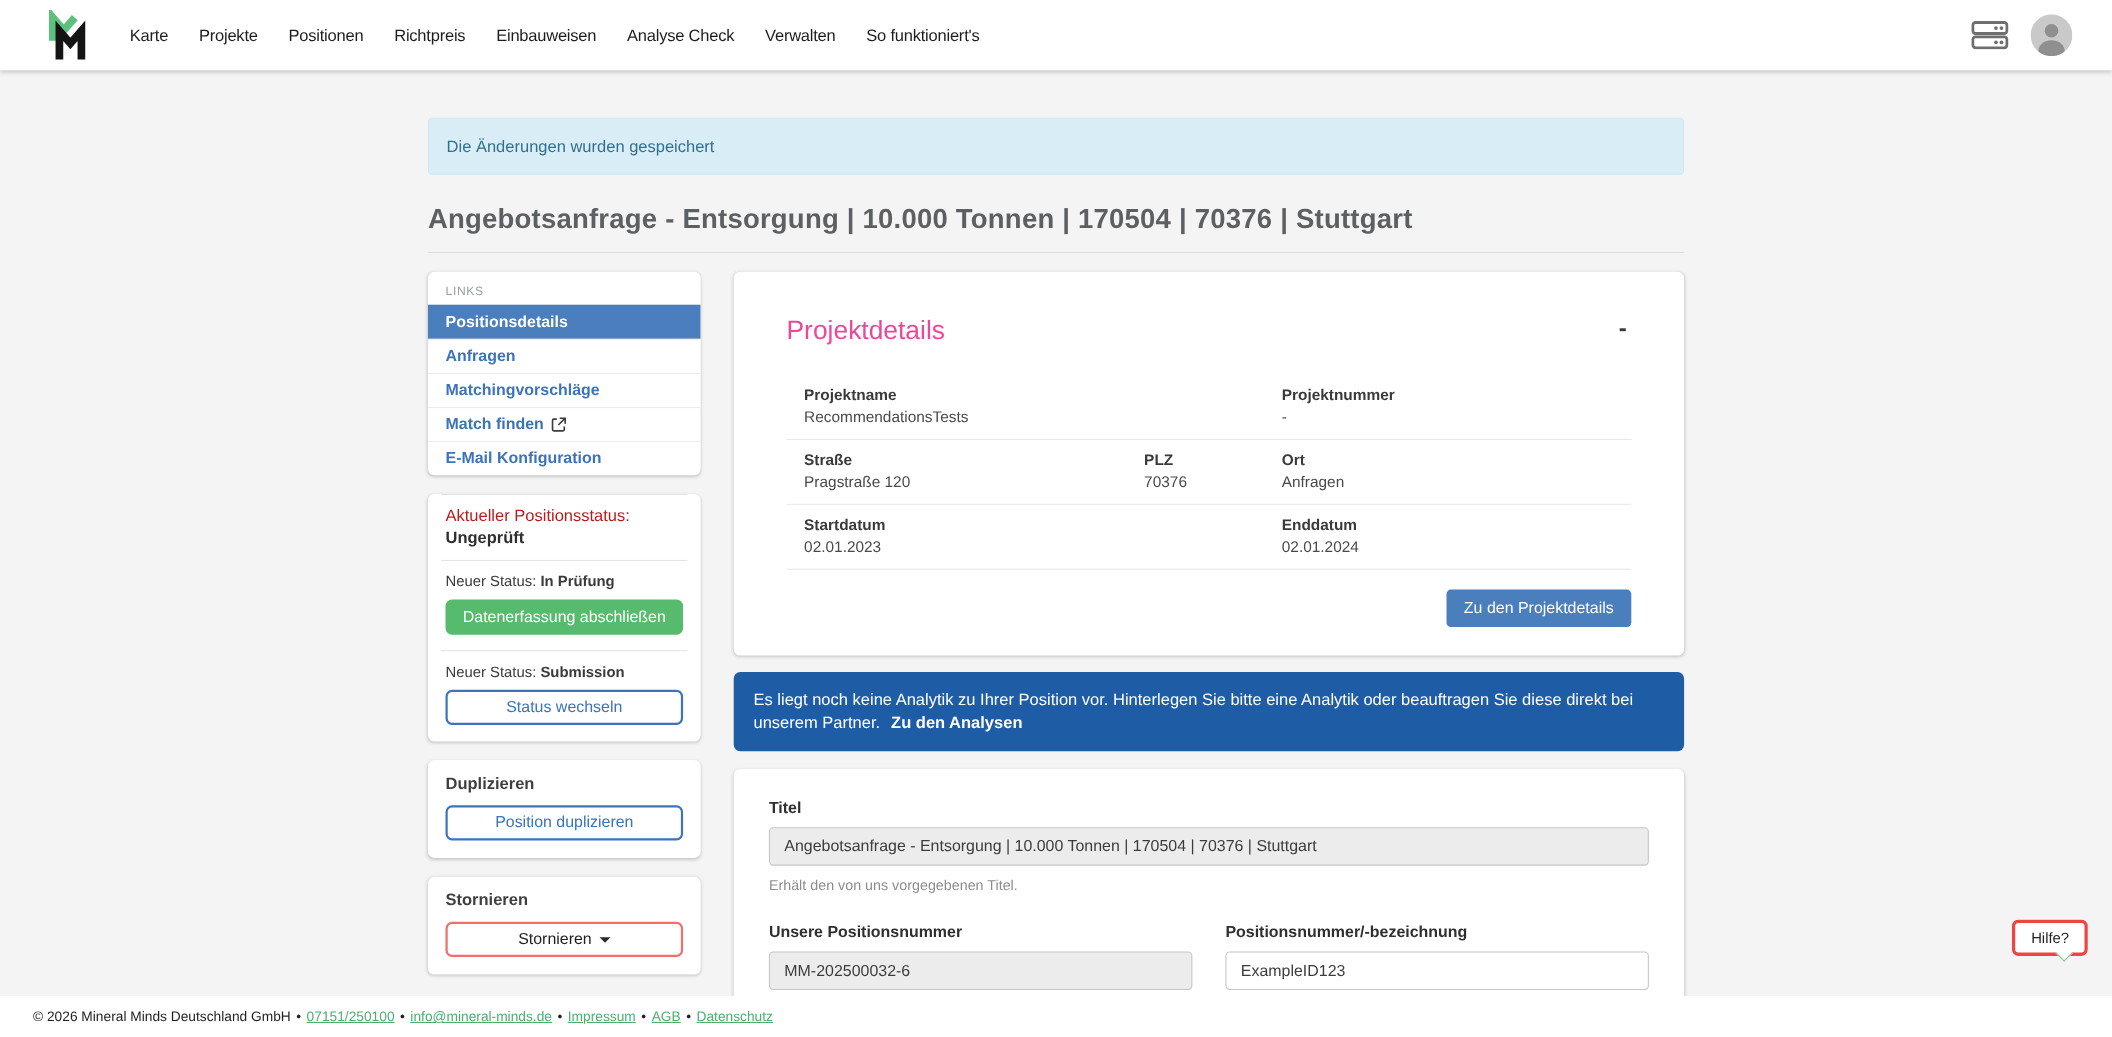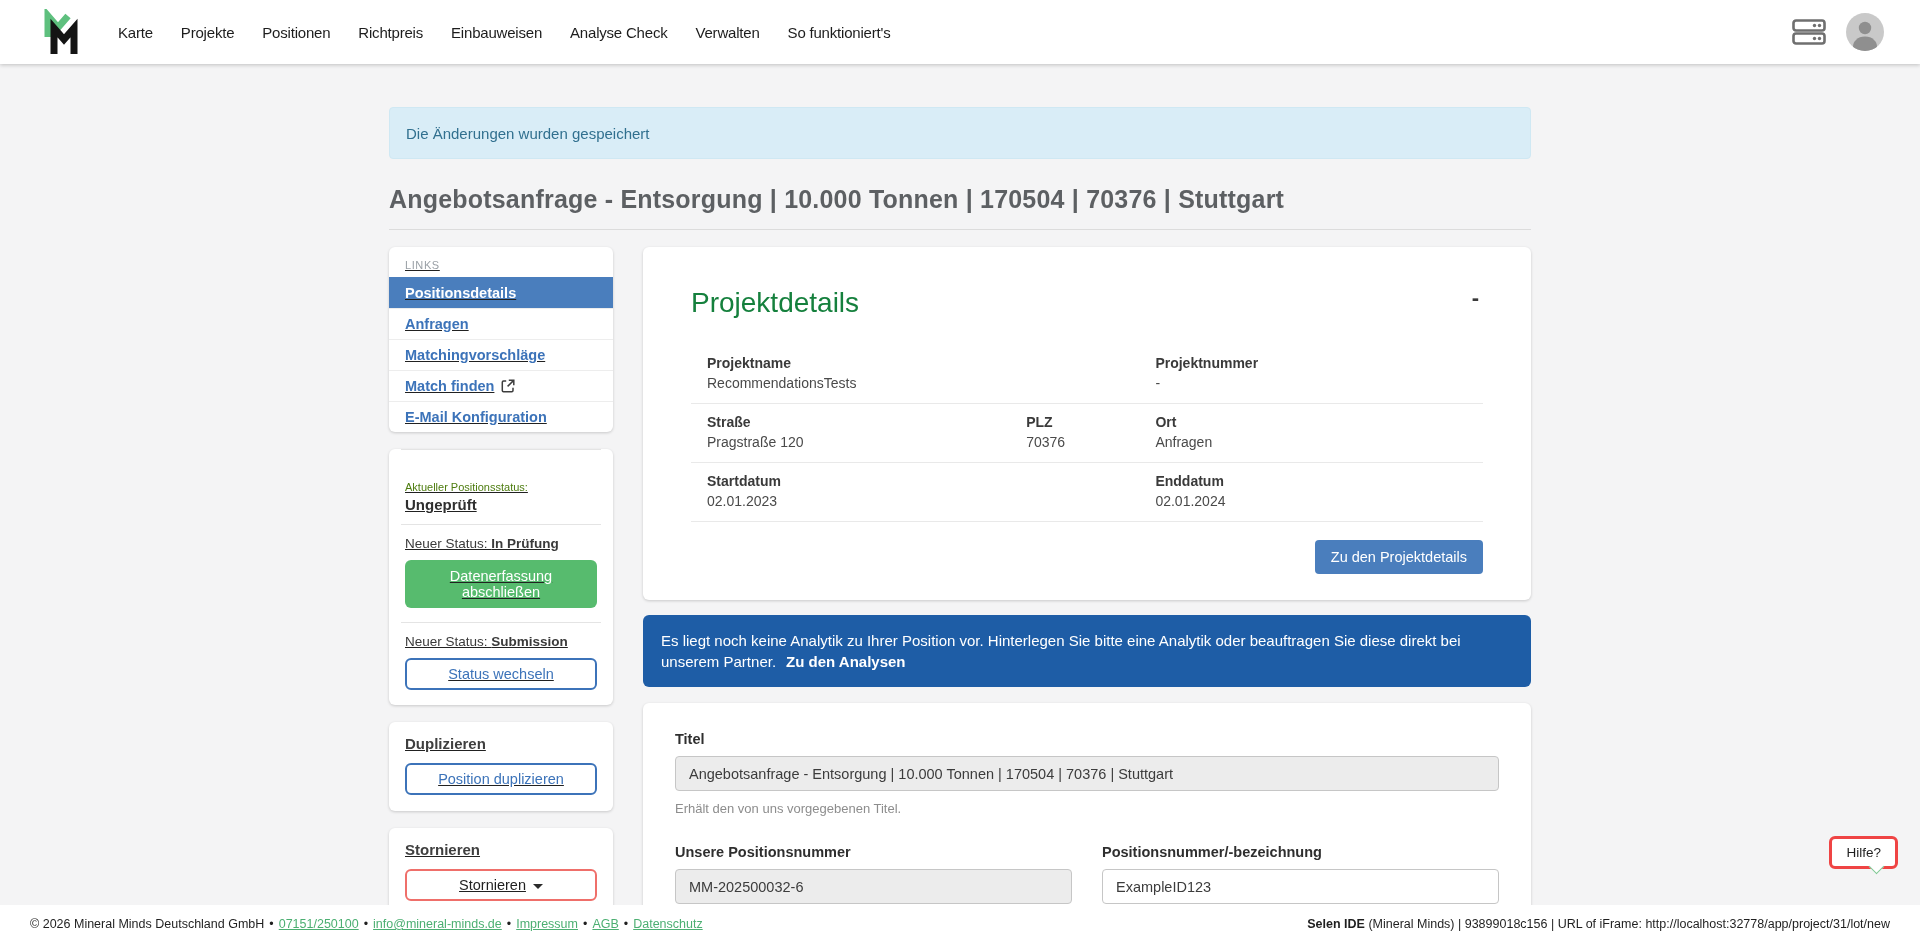--- a/index.html
+++ b/index.html
@@ -27,59 +27,59 @@
     margin-top:43px; background:#d9edf7; border:1px solid #cfe8f3; border-radius:4px;
     padding:16px; font-size:15px; color:#31708f; height:52px; display:flex; align-items:center;
   }
 
   .page-title {
     margin-top:26px; font-size:25px; font-weight:700; color:#5d6063;
     padding-bottom:15px; border-bottom:1px solid #dcdcdc; letter-spacing:.2px;
   }
 
   .columns { display:flex; align-items:flex-start; gap:30px; margin-top:17px; }
-  .side { width:224px; flex:none;text-decoration:underline; }
+  .side { width:248px; flex:none; }
   .main { flex:1; min-width:0; }
 
   .card {
     background:#fff; border-radius:6px; box-shadow:0 1px 3px rgba(0,0,0,.18);
     overflow:hidden;
   }
   .side .card + .card { margin-top:17px; }
 
   
   .links-header { padding:12px 16px 6px; font-size:11px; color:#9aa0a6; letter-spacing:.6px; font-weight:500; }
   .link-item {
     display:flex; align-items:center; gap:7px; min-height:31px; padding:5px 16px;
     font-size:14.5px; font-weight:600; color:#3c73b9; border-top:1px solid #ededed; cursor:pointer;
   }
   .link-item.active { background:#4a7ebd; color:#fff; border-top-color:transparent; }
 
   
   .row-pad { padding:11px 16px; }
   .divider { border-top:1px solid #e4e4e4; margin:0 12px; }
   .cust-link { font-size:15px; font-weight:600; color:#3c73b9; cursor:pointer; display:inline-flex; align-items:center; gap:7px; }
-  .muted-label { font-size:11px; color:#4d7c0f;margin-top:20px; }
+  .muted-label { font-size:15px; color:#b91c1c; }
   .status-value { font-size:15px; font-weight:700; color:#2f2f2f; margin-top:3px; }
   .new-status { font-size:13.5px; color:#3a3a3a; margin-bottom:9px; }
   .new-status b { font-weight:700; }
 
   .btn { display:block; width:100%; text-align:center; border-radius:6px; font-size:14.5px; cursor:pointer; font-family:inherit; }
   .btn-green { background:#57bb6e; color:#fff; border:none; padding:8px 8px; }
   .btn-outline-blue { background:#fff; color:#3c73b9; border:2px solid #3c73b9; padding:6px 8px; }
   .btn-outline-red { background:#fff; color:#1f1f1f; border:2px solid #ef6f6a; padding:6px 8px; }
   .caret-down { display:inline-block; width:0; height:0; border-left:5px solid transparent; border-right:5px solid transparent; border-top:5px solid #2b2b2b; margin-left:7px; vertical-align:middle; }
 
   .mini-card { padding:13px 16px 16px; }
   .mini-title { font-size:15px; font-weight:700; color:#3f3f3f; margin-bottom:11px; }
 
   
   .pd-card { padding:40px 48px 26px; }
   .pd-head { display:flex; justify-content:space-between; align-items:flex-start; }
-  .pd-title { font-size:28px; font-weight:400; color:#15803d; }
+  .pd-title { font-size:24px; font-weight:400; color:#ec4899; }
   .collapse-btn { font-size:22px; font-weight:700; color:#3a3a3a; line-height:1; cursor:pointer; padding:0 4px; }
   .pd-table { margin-top:26px; border-bottom:1px solid #e9e9e9; }
   .pd-row { display:grid; padding:10px 16px 12px; }
   .pd-row + .pd-row { border-top:1px solid #e9e9e9; }
   .cols-2a { grid-template-columns:59% 41%; }
   .cols-3  { grid-template-columns:42% 17% 41%; }
   .cols-1  { grid-template-columns:100%; }
   .f-label { font-size:14px; font-weight:700; color:#3a3a3a; }
   .f-value { font-size:14px; color:#4a4a4a; margin-top:4px; }
   .pd-actions { text-align:right; padding-top:18px; }
@@ -316,16 +316,13 @@
 </div>
 
 <div class="help-btn">
   <span>Hilfe?</span>
 </div>
 
 <div class="footer">
   <div class="footer-left">
     <span>© 2026 Mineral Minds Deutschland GmbH</span><span class="sep">•</span><span class="f-link">07151/250100</span><span class="sep">•</span><span class="f-link">info@mineral-minds.de</span><span class="sep">•</span><span class="f-link">Impressum</span><span class="sep">•</span><span class="f-link">AGB</span><span class="sep">•</span><span class="f-link">Datenschutz</span>
   </div>
-  <div class="footer-right">
-    <b>Selen IDE</b><span> (Mineral Minds) | 93899018c156 | URL of iFrame: http://localhost:32778/app/project/31/lot/new</span>
-  </div>
 </div>
 
 </body></html>

